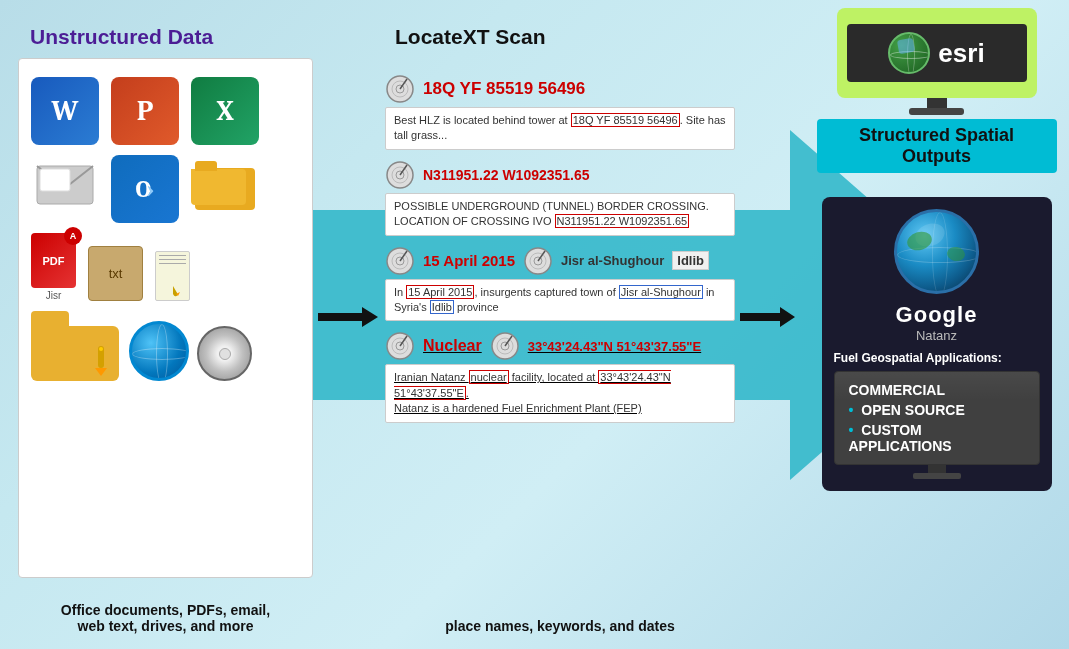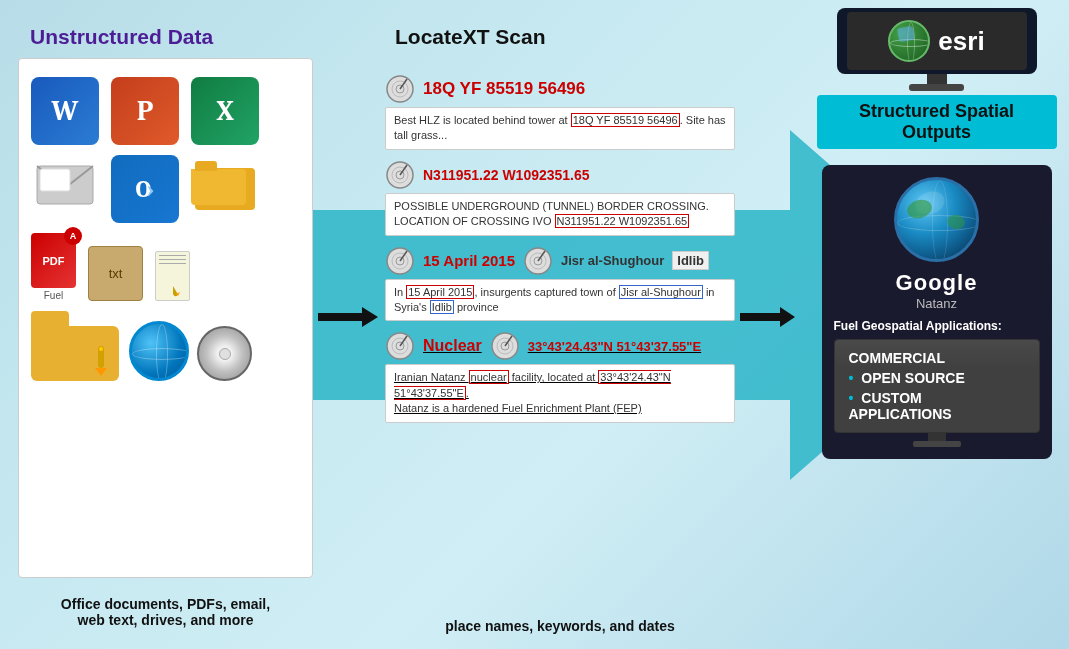--- a/index.html
+++ b/index.html
@@ -85,21 +85,21 @@
 
   <div style="display:flex;gap:12px;margin-bottom:10px;align-items:flex-end;">
 
     <div style="display:flex;flex-direction:column;align-items:center;gap:2px;">
       <div style="width:45px;height:55px;background:linear-gradient(135deg,#cc0000,#e53333);border-radius:4px;display:flex;align-items:center;justify-content:center;position:relative;">
         <span style="color:white;font-size:11px;font-weight:bold;">PDF</span>
         <div style="position:absolute;top:-6px;right:-6px;width:18px;height:18px;background:#cc0000;border-radius:50%;display:flex;align-items:center;justify-content:center;">
           <span style="color:white;font-size:9px;font-weight:bold;">A</span>
         </div>
       </div>
-      <span style="font-size:10px;color:#555;">Fuel</span>
+      <span style="font-size:10px;color:#555;">Jisr</span>
     </div>
 
     <div style="width:55px;height:55px;background:#c8a96e;border-radius:4px;display:flex;align-items:center;justify-content:center;border:1px solid #a08040;">
       <span style="font-size:13px;font-weight:normal;color:#5a3a00;">txt</span>
     </div>
 
     <div style="width:35px;height:50px;background:#f5f5dc;border:1px solid #ccc;border-radius:2px;position:relative;display:flex;align-items:flex-end;justify-content:center;padding-bottom:4px;">
       <div style="position:absolute;top:3px;left:3px;right:3px;height:1px;background:#aaa;"></div>
       <div style="position:absolute;top:7px;left:3px;right:3px;height:1px;background:#aaa;"></div>
       <div style="position:absolute;top:11px;left:3px;right:3px;height:1px;background:#aaa;"></div>
@@ -127,21 +127,21 @@
       <div style="position:absolute;width:60px;height:12px;border:1px solid rgba(255,255,255,0.3);border-radius:50%;top:24px;left:0;"></div>
       <div style="position:absolute;width:12px;height:60px;border:1px solid rgba(255,255,255,0.3);border-radius:50%;top:0;left:24px;"></div>
     </div>
 
     <div style="width:55px;height:55px;border-radius:50%;background:radial-gradient(circle, #f0f0f0 20%, #c0c0c0 50%, #888 100%);border:2px solid #666;display:flex;align-items:center;justify-content:center;">
       <div style="width:12px;height:12px;border-radius:50%;background:#e0e0e0;border:1px solid #aaa;"></div>
     </div>
   </div>
 </div>
 
-<div style="position:absolute;bottom:21px;left:18px;width:295px;text-align:center;z-index:3;">
+<div style="position:absolute;bottom:15px;left:18px;width:295px;text-align:center;z-index:3;">
   <div style="font-size:14px;font-weight:bold;color:#111;">Office documents, PDFs, email,</div>
   <div style="font-size:14px;font-weight:bold;color:#111;">web text, drives, and more</div>
 </div>
 
 <div style="position:absolute;top:305px;left:318px;z-index:5;">
   <svg width="60" height="24" viewBox="0 0 60 24">
     <polygon points="0,8 44,8 44,2 60,12 44,22 44,16 0,16" fill="#111"></polygon>
   </svg>
 </div>
 
@@ -234,36 +234,36 @@
 
 <div style="position:absolute;top:305px;left:740px;z-index:5;">
   <svg width="55" height="24" viewBox="0 0 55 24">
     <polygon points="0,8 40,8 40,2 55,12 40,22 40,16 0,16" fill="#111"></polygon>
   </svg>
 </div>
 
 <div style="position:absolute;top:8px;right:5px;width:255px;z-index:5;display:flex;flex-direction:column;align-items:center;">
 
   <div style="position:relative;margin-bottom:4px;">
-    <div style="background:#0f172a;border-radius:8px;padding:4px 10px;width:200px;">
+    <div style="background:#bef264;border-radius:8px;padding:16px 10px;width:200px;">
       <div style="background:#2a2a2a;border-radius:4px;padding:8px 12px;display:flex;align-items:center;justify-content:center;gap:8px;">
 
         <div style="width:42px;height:42px;border-radius:50%;position:relative;overflow:hidden;border:2px solid #66bb6a;background:radial-gradient(circle at 30% 30%, #43a047, #2e7d32, #1b5e20);">
           <div style="position:absolute;width:42px;height:8px;border-radius:50%;border:1px solid rgba(255,255,255,0.4);top:17px;left:0;"></div>
           <div style="position:absolute;width:8px;height:42px;border-radius:50%;border:1px solid rgba(255,255,255,0.3);top:0;left:17px;"></div>
           <div style="position:absolute;top:5px;left:8px;width:16px;height:14px;background:rgba(100,180,255,0.5);border-radius:3px;transform:rotate(-10deg);"></div>
         </div>
         <span style="font-size:26px;font-weight:bold;color:white;font-family:Arial,sans-serif;">esri</span>
       </div>
     </div>
     <div style="width:20px;height:10px;background:#333;margin:0 auto;"></div>
     <div style="width:55px;height:7px;background:#444;margin:0 auto;border-radius:3px;"></div>
   </div>
 
-  <div style="background:#00bcd4;padding:6px 14px;border-radius:4px;margin-bottom:16px;text-align:center;width:240px;">
+  <div style="background:#00bcd4;padding:6px 14px;border-radius:4px;margin-bottom:24px;text-align:center;width:240px;">
     <span style="font-size:18px;font-weight:bold;color:#111;">Structured  Spatial  Outputs</span>
   </div>
 
   <div style="background:#1a1a2e;border-radius:8px;padding:12px;width:230px;text-align:center;margin-bottom:6px;">
 
     <div style="width:85px;height:85px;border-radius:50%;background:radial-gradient(circle at 35% 30%, #5fc8f5 0%, #1a8bc4 40%, #0d5a8a 70%, #082840 100%);margin:0 auto 8px;border:3px solid #2a6fa8;position:relative;overflow:hidden;">
       <div style="position:absolute;width:85px;height:16px;border-radius:50%;border:1.5px solid rgba(255,255,255,0.2);top:35px;left:0;"></div>
       <div style="position:absolute;width:16px;height:85px;border-radius:50%;border:1.5px solid rgba(255,255,255,0.15);top:0;left:35px;"></div>
       <div style="position:absolute;width:30px;height:22px;background:rgba(255,255,255,0.12);border-radius:50%;top:12px;left:18px;transform:rotate(-20deg);"></div>
 

